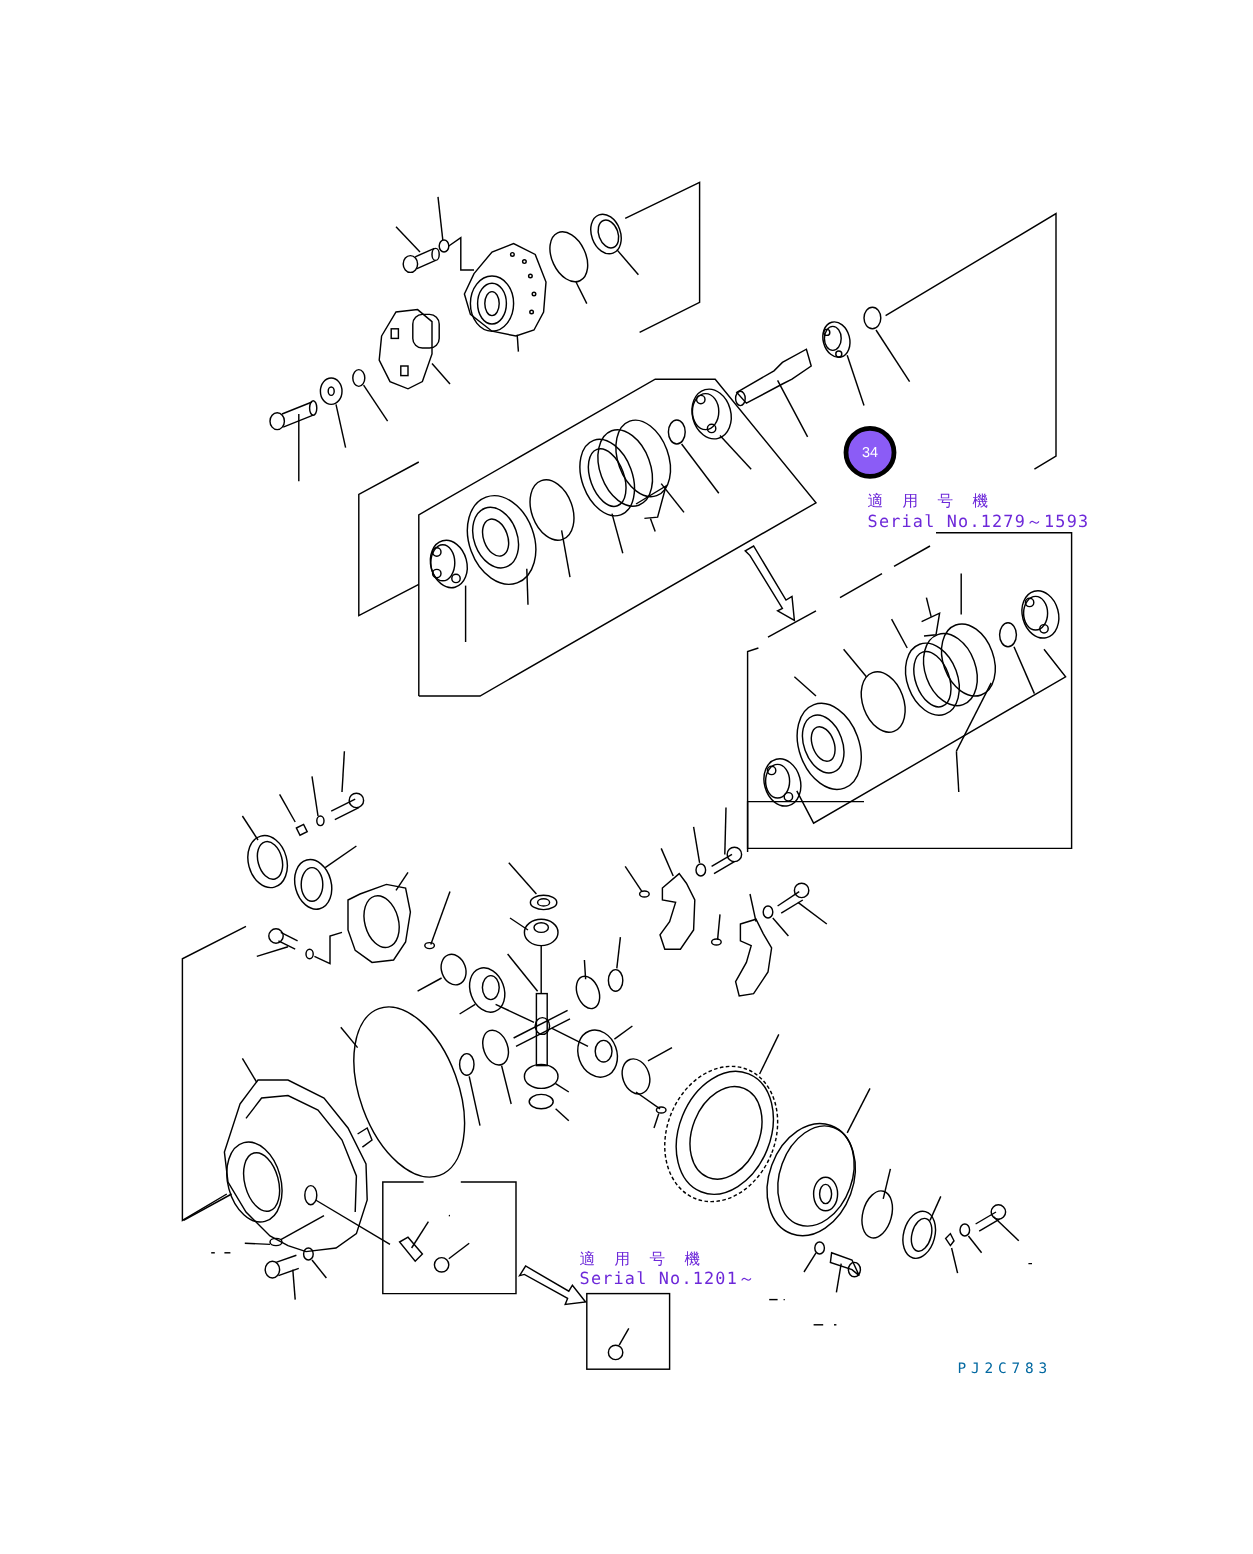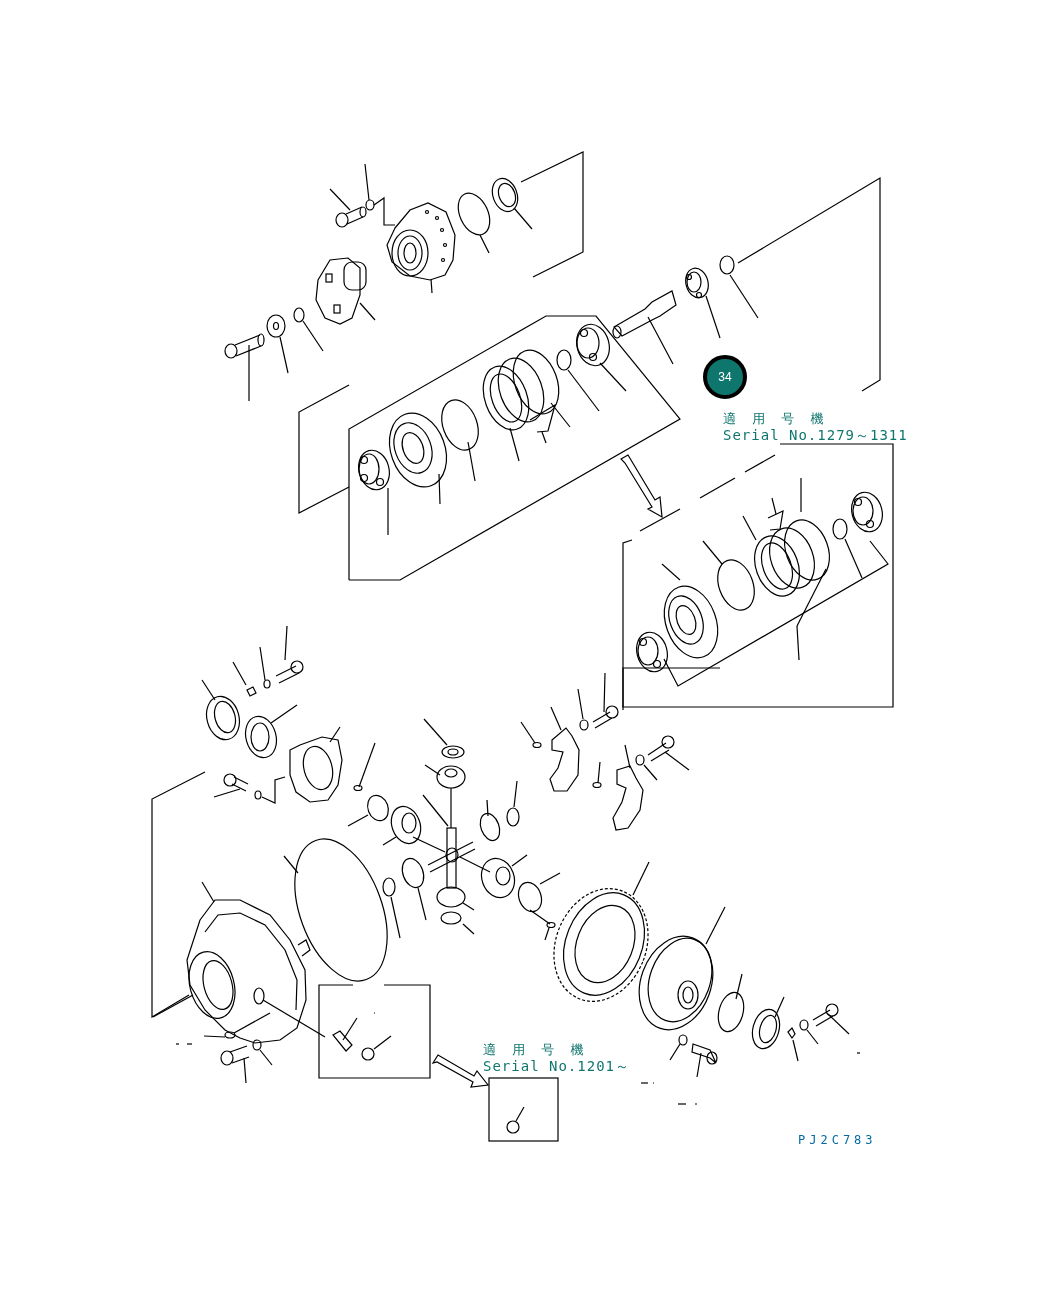--- a/index.html
+++ b/index.html
@@ -1,25 +1,25 @@
 <!DOCTYPE html>
 <html><head>
 <meta charset="utf-8">
 <style>
   html, body { margin: 0; padding: 0; background: #ffffff; }
   body { width: 1044px; height: 1295px; position: relative; overflow: hidden;
          font-family: "DejaVu Sans Mono", monospace; }
   #diagram { position: absolute; left: 0; top: 0; width: 1044px; height: 1295px; }
   .ln { stroke: #000; stroke-width: 1.2; fill: none; }
   .lnf { stroke: #000; stroke-width: 1.2; fill: #fff; }
-  .note { position: absolute; color: #0f766e; font-family: "DejaVu Sans Mono", monospace;
+  .note { position: absolute; color: #6d28d9; font-family: "DejaVu Sans Mono", monospace;
           font-size: 14px; line-height: 17px; letter-spacing: 1px; white-space: nowrap; }
   .note .jp { letter-spacing: 6px; font-family: "DejaVu Sans", sans-serif; font-size: 13px; }
   .callout { position: absolute; width: 36px; height: 36px; border-radius: 50%;
-             background: #0f766e; border: 4px solid #000; color: #fff;
+             background: #8b5cf6; border: 4px solid #000; color: #fff;
              font-family: "Liberation Sans", sans-serif; font-size: 12px;
              display: flex; align-items: center; justify-content: center; box-sizing: content-box;
              cursor: pointer; }
   .drawing-id { position: absolute; left: 798px; top: 1133px; font-size: 12px;
                 letter-spacing: 4px; font-family: "DejaVu Sans Mono", monospace; color: #0369a1; }
 </style>
 </head>
 <body>
 
 <svg id="diagram" viewBox="0 0 1044 1295" xmlns="http://www.w3.org/2000/svg">
@@ -392,21 +392,21 @@
     <line class="ln" x1="695" y1="1104" x2="697" y2="1104"></line>
   </g>
 </svg>
 
 <div class="callout" style="left:703px; top:355px;">
   <span>34</span>
 </div>
 
 <div class="note" style="left:723px; top:410px;">
   <div class="jp">適 用 号 機</div>
-  <div>Serial No.1279～1311</div>
+  <div>Serial No.1279～1593</div>
 </div>
 
 <div class="note" style="left:483px; top:1041px;">
   <div class="jp">適 用 号 機</div>
   <div>Serial No.1201～</div>
 </div>
 
 <div class="drawing-id">PJ2C783</div>
 
 </body></html>

